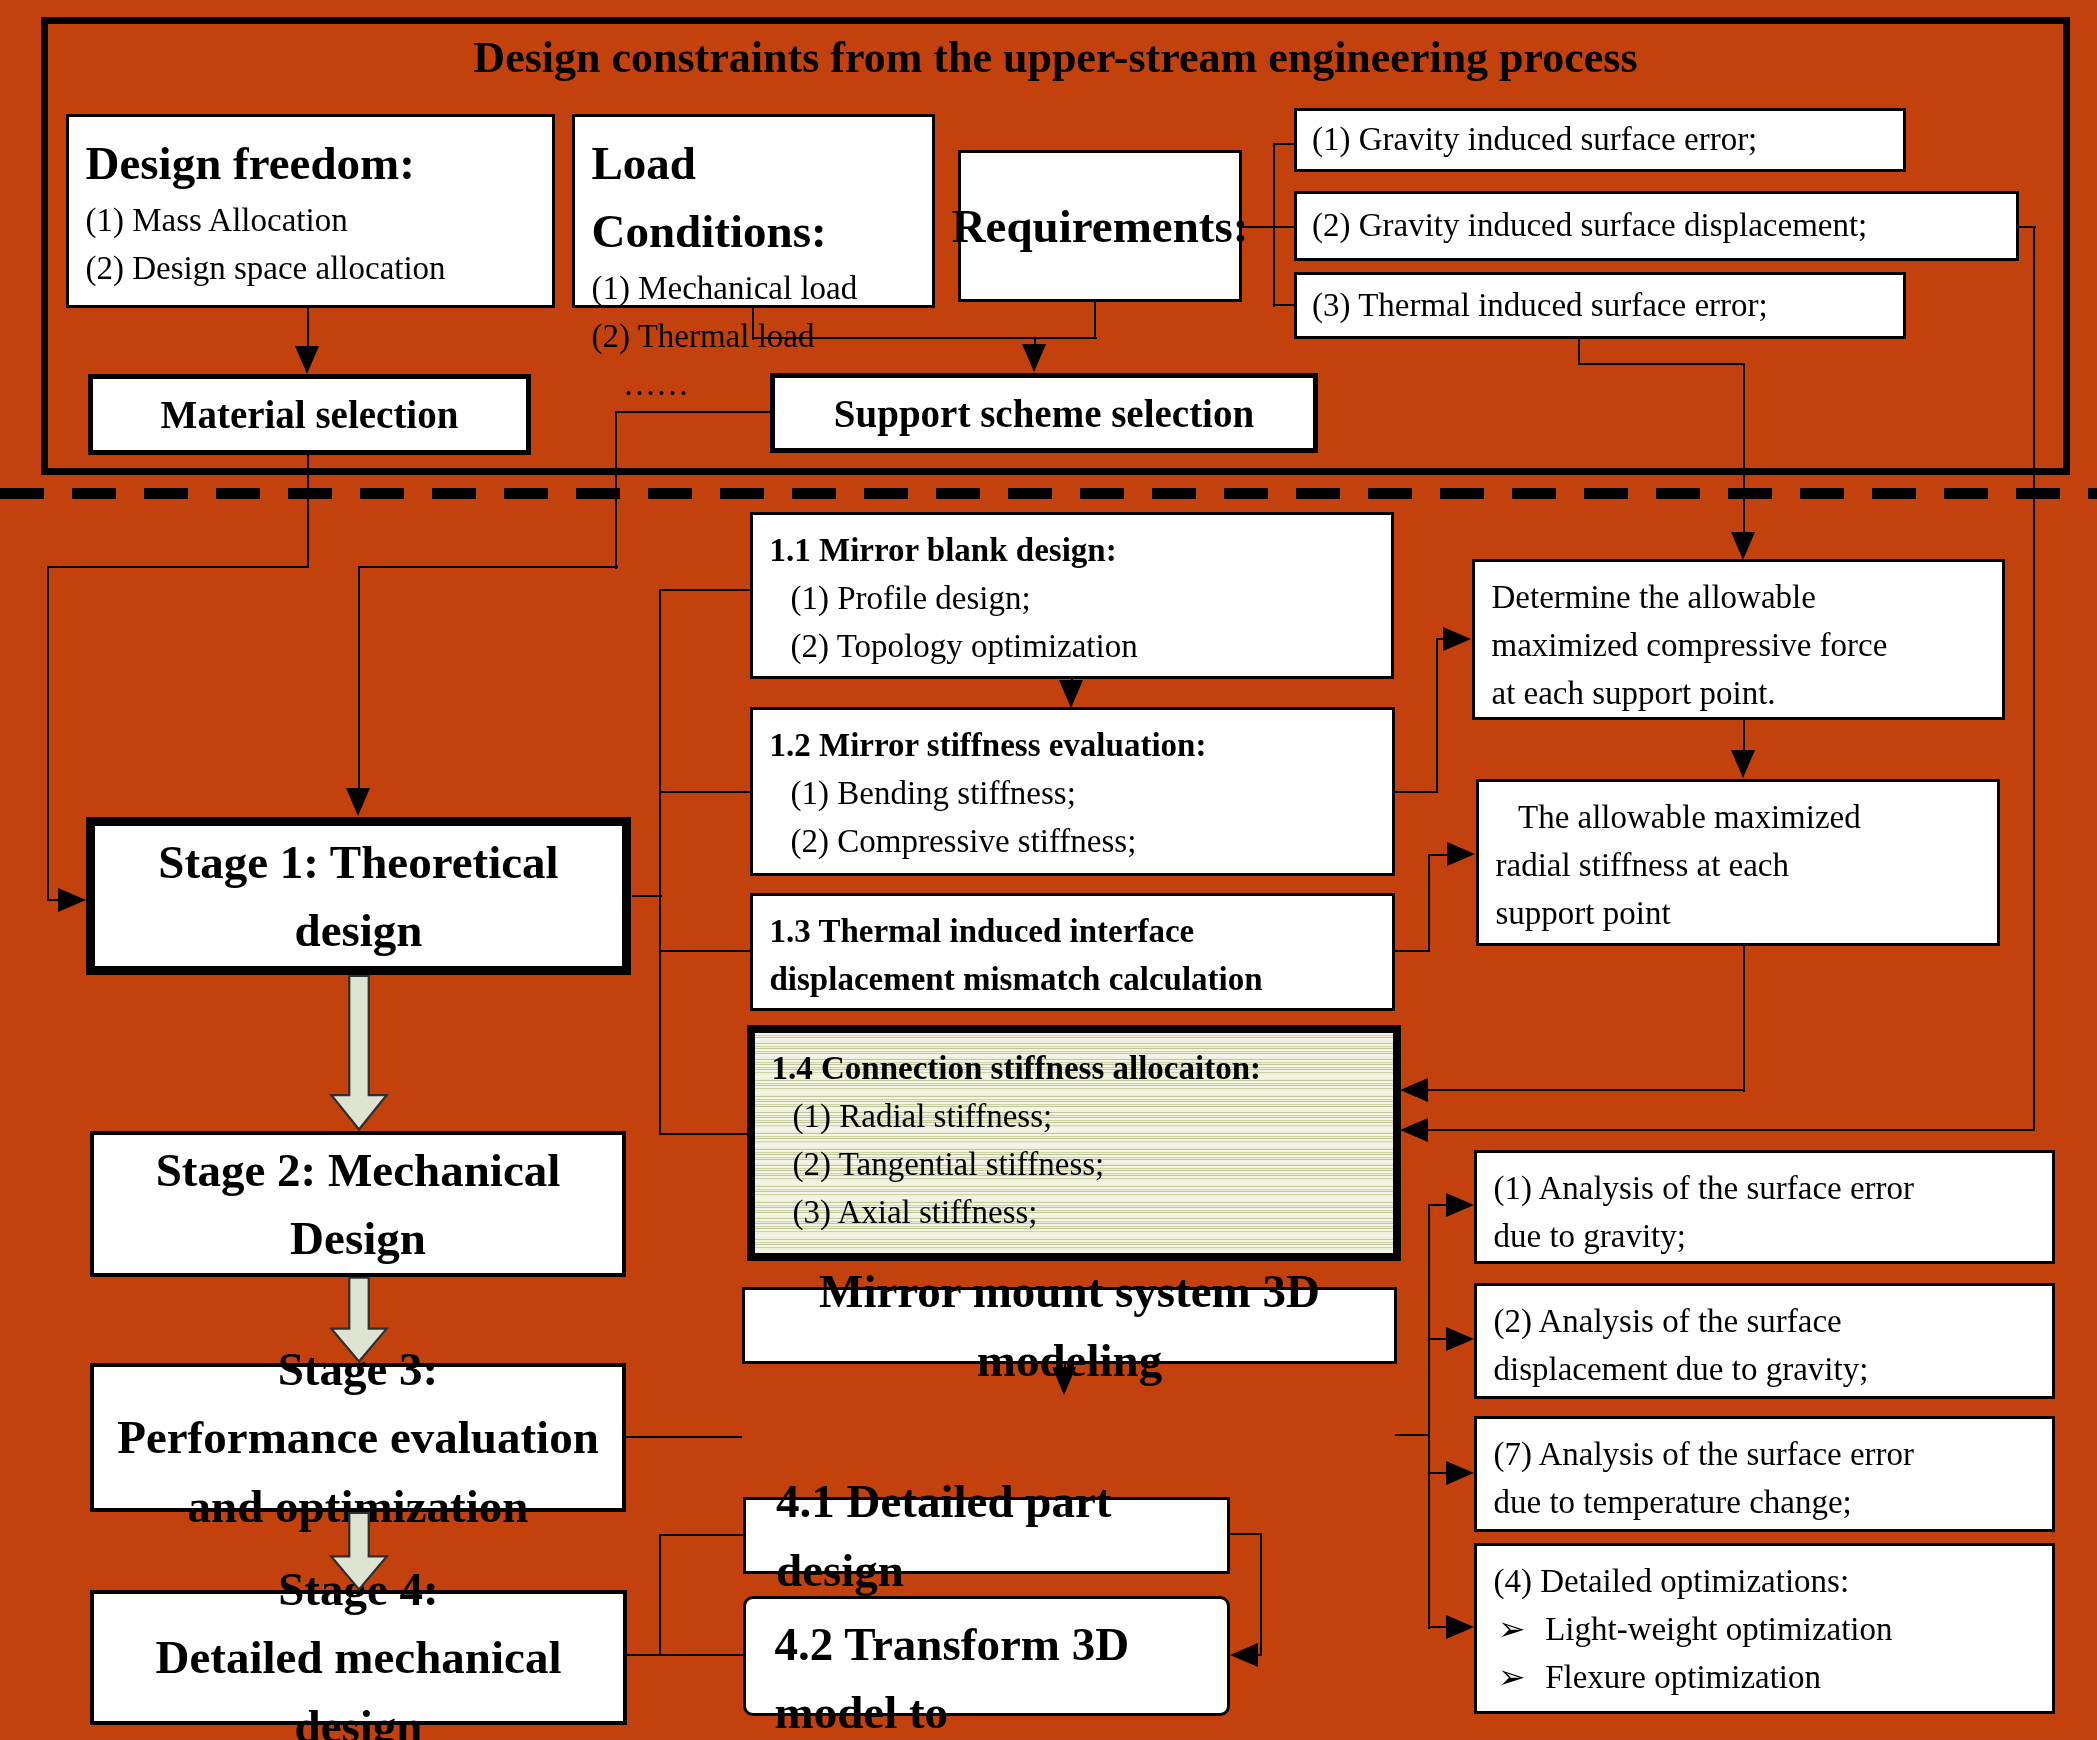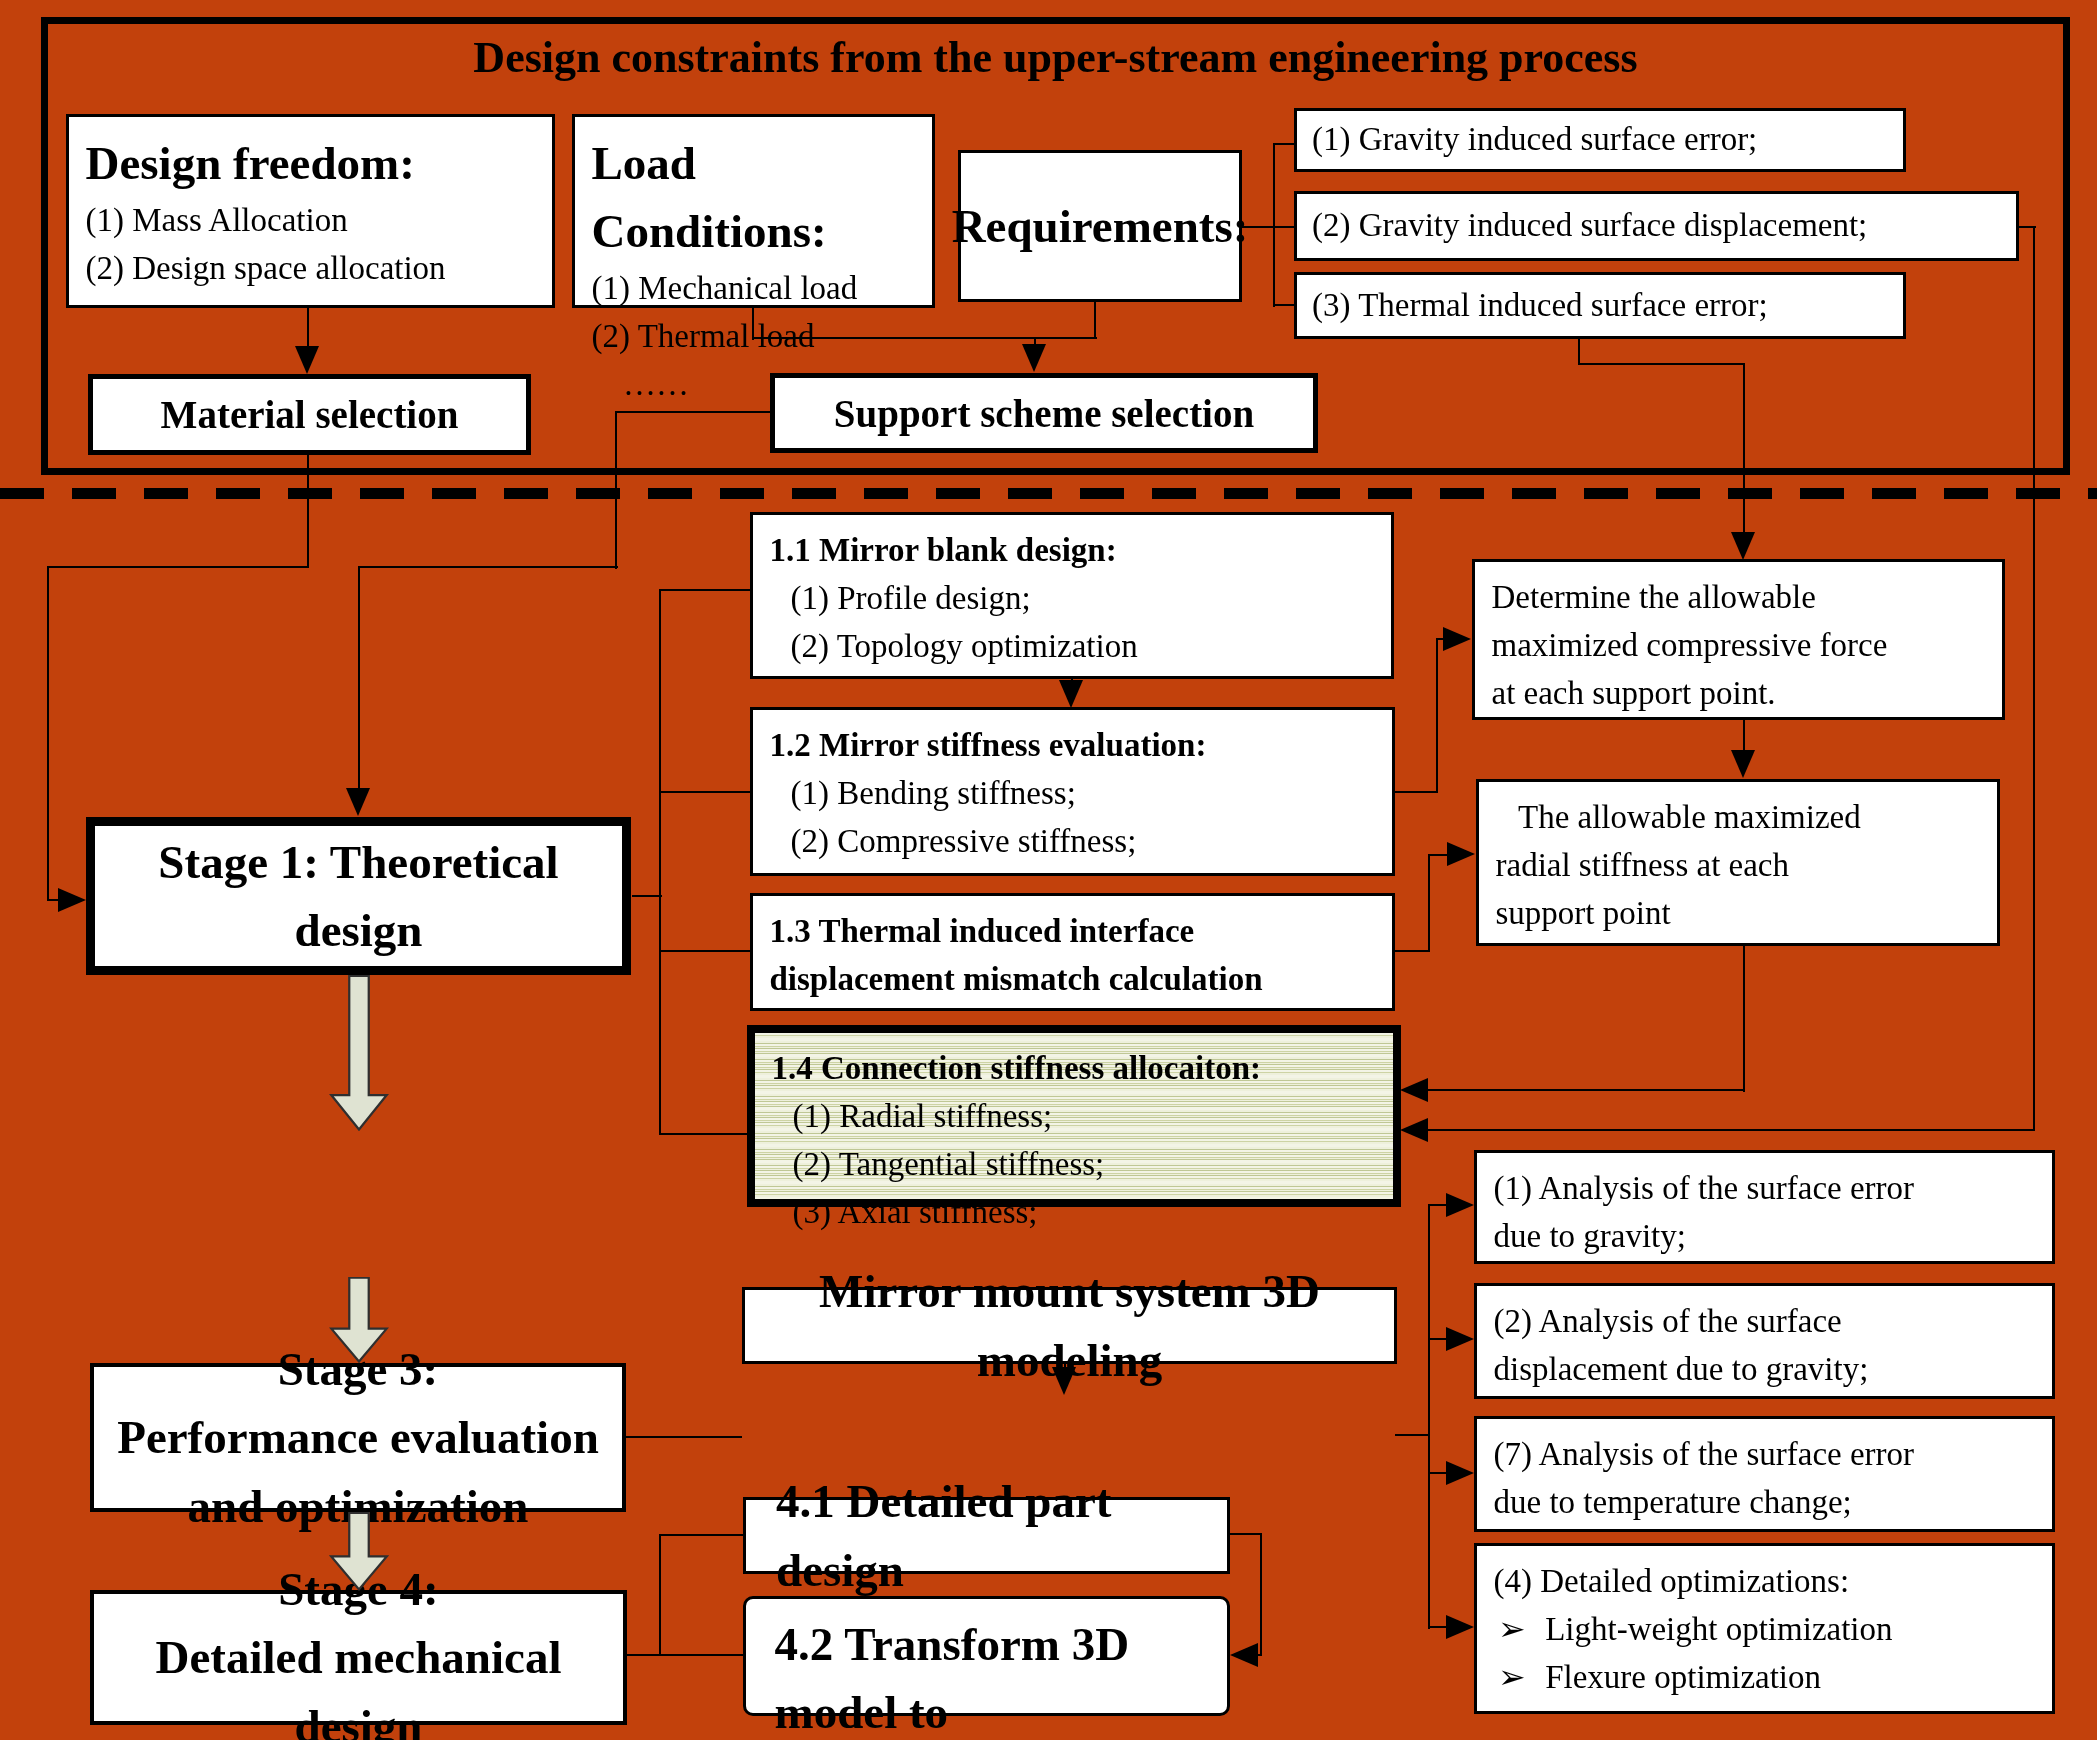--- a/index.html
+++ b/index.html
@@ -70,20 +70,23 @@
   <div class="box cflex" style="left:770px;top:373px;width:548px;height:80px;border-width:5.3px;">
     <span class="bt" style="font-size:39px;">Support scheme selection</span>
   </div>
 
   <div class="dashline"></div>
 
   <div class="box cflex" style="left:86px;top:817px;width:545px;height:158px;border-width:9.8px;">
     <span class="bt t46">Stage 1: Theoretical design</span>
   </div>
 
+  <div class="box cflex" style="left:90px;top:1131px;width:536px;height:146px;border-width:4.5px;">
+    <span class="bt t46">Stage 2: Mechanical Design</span>
+  </div>
 
   <div class="box vflex" style="left:90px;top:1363px;width:536px;height:149px;border-width:4.5px;">
     <div class="bt t46">Stage 3:</div>
     <div class="bt t46">Performance evaluation</div>
     <div class="bt t46">and optimization</div>
   </div>
 
   <div class="box vflex" style="left:90px;top:1590px;width:537px;height:135px;border-width:4.5px;">
     <div class="bt t46">Stage 4:</div>
     <div class="bt t46">Detailed mechanical design</div>
@@ -109,21 +112,21 @@
     <div class="bt t44">1.2 Mirror stiffness evaluation:</div>
     <div class="t44 item">(1) Bending stiffness;</div>
     <div class="t44 item">(2) Compressive stiffness;</div>
   </div>
 
   <div class="box pad" style="left:750px;top:893px;width:645px;height:118px;">
     <div class="bt t44">1.3 Thermal induced interface</div>
     <div class="bt t44">displacement mismatch calculation</div>
   </div>
 
-  <div class="box pad hatch" style="left:747px;top:1025px;width:654px;height:182px;border-width:8.3px;font-family:Liberation Serif, serif;">
+  <div class="box pad hatch" style="left:747px;top:1025px;width:654px;height:236px;border-width:8.3px;font-family:Liberation Serif, serif;">
     <div class="bt t44">1.4 Connection stiffness allocaiton:</div>
     <div class="t44 item">(1) Radial stiffness;</div>
     <div class="t44 item">(2) Tangential stiffness;</div>
     <div class="t44 item">(3) Axial stiffness;</div>
   </div>
 
   <div class="box cflex" style="left:742px;top:1287px;width:655px;height:77px;">
     <span class="bt t46">Mirror mount system 3D modeling</span>
   </div>
 

